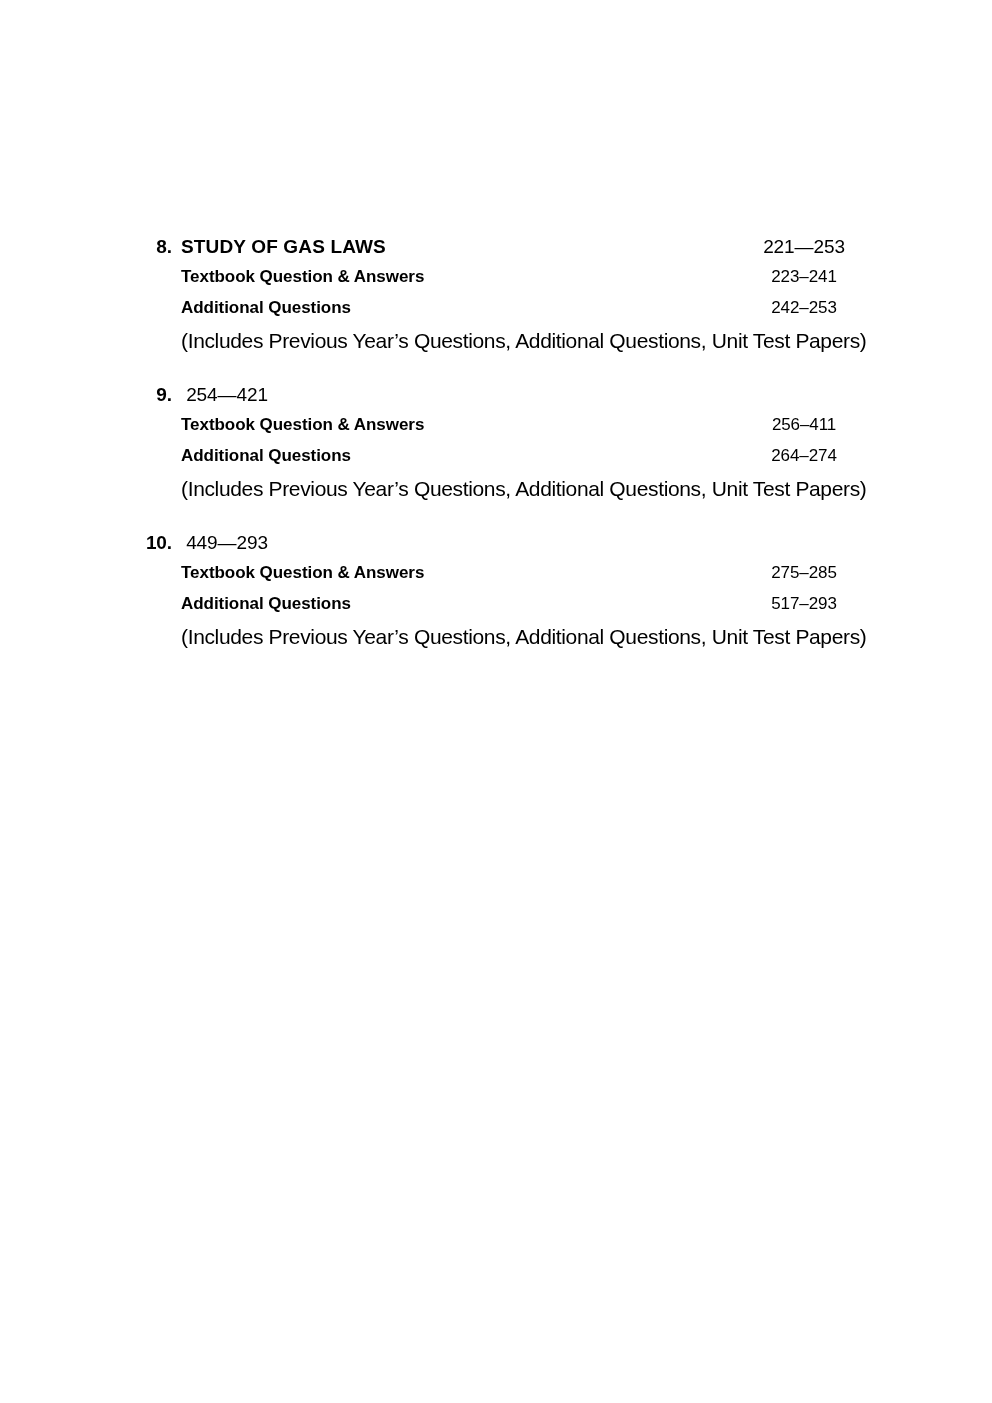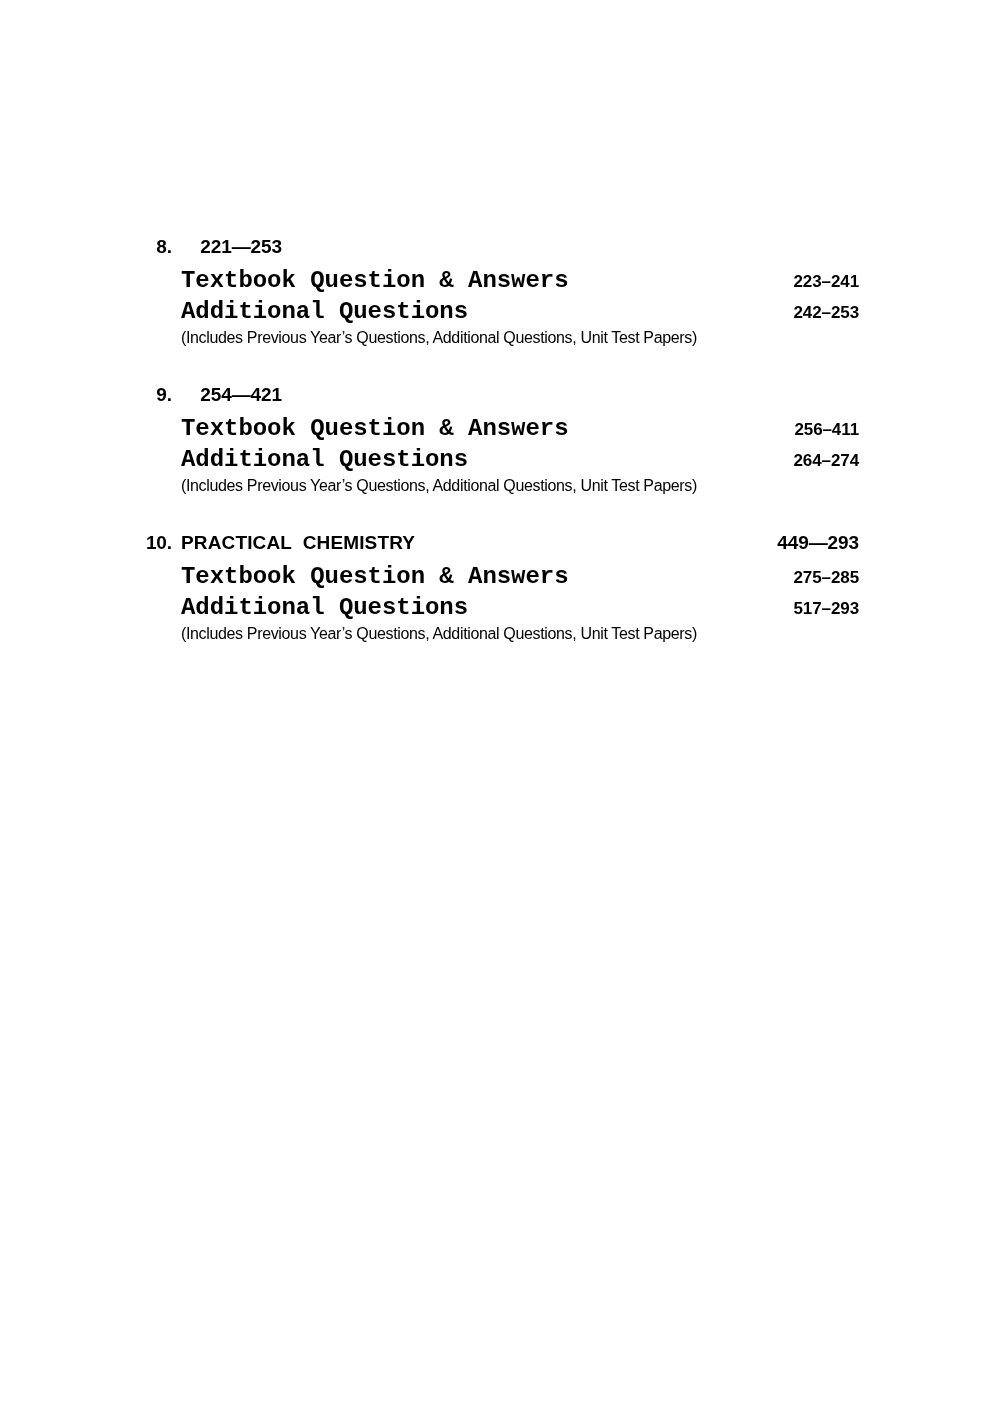--- a/index.html
+++ b/index.html
@@ -51,67 +51,67 @@
     padding-left: 9px;
     font-size: 19px;
     font-weight: bold;
     letter-spacing: 0.15px;
     white-space: pre;
   }
 
   .sub-title-cell {
     flex: 1 1 auto;
     padding-left: 9px;
-    font-size: 24px;
+    font-size: 17px;
     font-weight: bold;
     letter-spacing: -0.05px;
     white-space: pre;
-    font-family: Liberation Mono, monospace;
   }
 
   .pages-cell {
     flex: 0 0 110px;
     width: 110px;
-    text-align: right;
+    text-align: center;
     font-size: 19px;
-    font-weight: bold;
+    font-weight: normal;
     letter-spacing: -0.1px;
     white-space: pre;
   }
   .pages-cell.sub {
     font-size: 17px;
   }
 
   
   .note-row {
     display: flex;
     height: 29px;
     align-items: baseline;
   }
   .note-spacer {
     width: 35px;
     flex: 0 0 35px;
   }
   .note-text {
     flex: 1 1 auto;
     padding-left: 9px;
-    font-size: 16px;
+    font-size: 21px;
     font-weight: normal;
     letter-spacing: -0.35px;
     white-space: pre;
   }
 </style>
 </head>
 <body>
 
 <div id="toc">
 
   <div class="chapter-group">
     <div class="row">
       <span class="num-cell">8.</span>
+      <span class="title-cell">STUDY OF GAS LAWS</span>
       <span class="pages-cell">221—253</span>
     </div>
     <div class="row">
       <span class="num-cell"></span>
       <span class="sub-title-cell">Textbook Question &amp; Answers</span>
       <span class="pages-cell sub">223–241</span>
     </div>
     <div class="row">
       <span class="num-cell"></span>
       <span class="sub-title-cell">Additional Questions</span>
@@ -140,21 +140,20 @@
     </div>
     <div class="note-row">
       <span class="note-spacer"></span>
       <span class="note-text">(Includes Previous Year’s Questions, Additional Questions, Unit Test Papers)</span>
     </div>
   </div>
 
   <div class="chapter-group">
     <div class="row">
       <span class="num-cell">10.</span>
-      <span class="title-cell">PRACTICAL  CHEMISTRY</span>
       <span class="pages-cell">449—293</span>
     </div>
     <div class="row">
       <span class="num-cell"></span>
       <span class="sub-title-cell">Textbook Question &amp; Answers</span>
       <span class="pages-cell sub">275–285</span>
     </div>
     <div class="row">
       <span class="num-cell"></span>
       <span class="sub-title-cell">Additional Questions</span>

